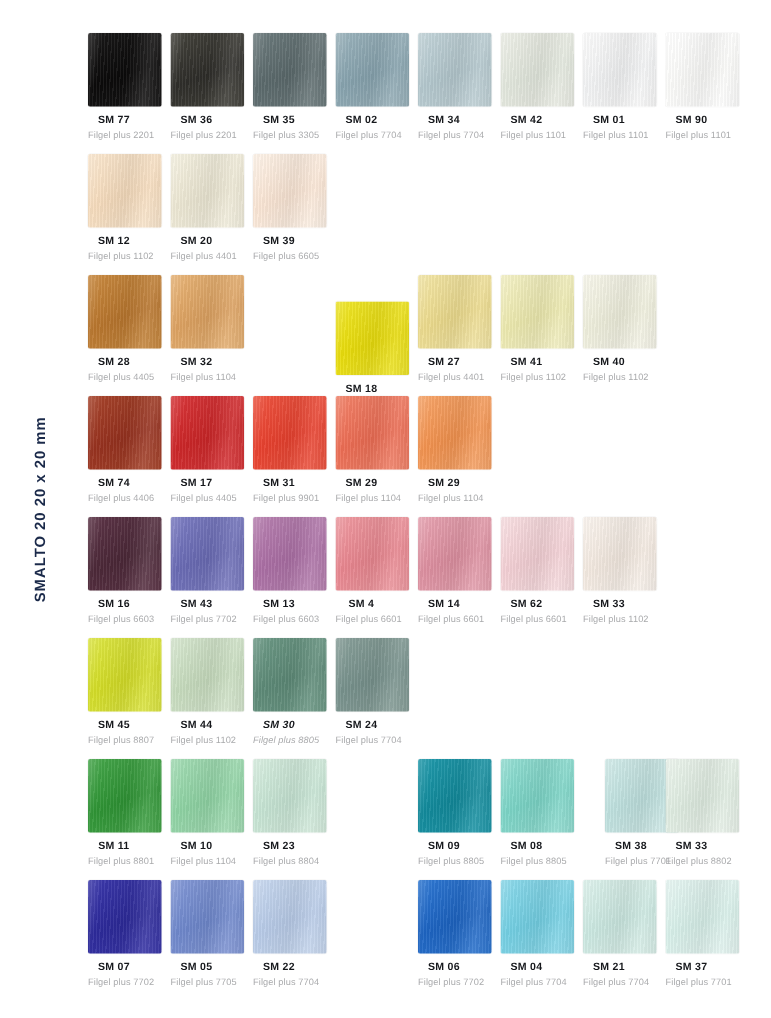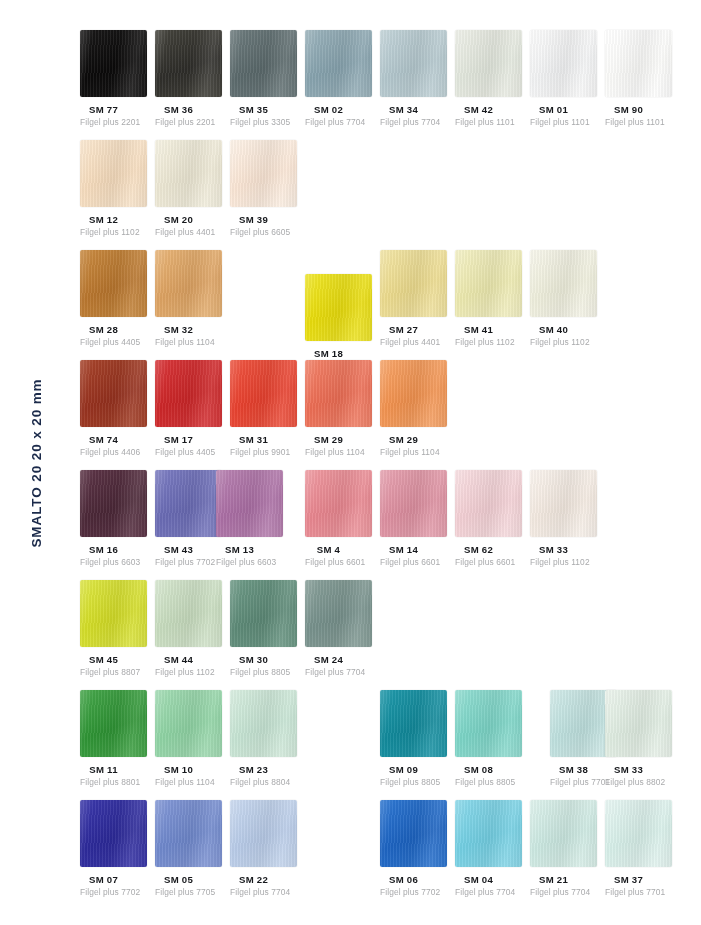--- a/index.html
+++ b/index.html
@@ -208,21 +208,21 @@
       <div class="cell" style="left: 0px; top: 0px;">
         <div class="chip" style="background: linear-gradient(100deg, rgba(255, 255, 255, 0.16) 0%, rgba(255, 255, 255, 0) 18%, rgba(0, 0, 0, 0.05) 52%, rgba(255, 255, 255, 0.1) 78%, rgba(0, 0, 0, 0.06) 100%), repeating-linear-gradient(92deg, rgba(255, 255, 255, 0.07) 0px, rgba(255, 255, 255, 0.07) 1px, rgba(0, 0, 0, 0.035) 1px, rgba(0, 0, 0, 0.035) 3px), linear-gradient(160deg, rgb(93, 53, 71) 0%, rgb(76, 40, 56) 55%, rgb(93, 53, 71) 100%);"></div>
         <div class="code">SM 16</div>
         <div class="grout">Filgel plus 6603</div>
       </div>
       <div class="cell" style="left: 75px; top: 0px;">
         <div class="chip" style="background: linear-gradient(100deg, rgba(255, 255, 255, 0.16) 0%, rgba(255, 255, 255, 0) 18%, rgba(0, 0, 0, 0.05) 52%, rgba(255, 255, 255, 0.1) 78%, rgba(0, 0, 0, 0.06) 100%), repeating-linear-gradient(92deg, rgba(255, 255, 255, 0.07) 0px, rgba(255, 255, 255, 0.07) 1px, rgba(0, 0, 0, 0.035) 1px, rgba(0, 0, 0, 0.035) 3px), linear-gradient(160deg, rgb(123, 124, 194) 0%, rgb(106, 107, 180) 55%, rgb(123, 124, 194) 100%);"></div>
         <div class="code">SM 43</div>
         <div class="grout">Filgel plus 7702</div>
       </div>
-      <div class="cell" style="left: 136px; top: 0px;">
+      <div class="cell" style="left: 150px; top: 0px;">
         <div class="chip" style="background: linear-gradient(100deg, rgba(255, 255, 255, 0.16) 0%, rgba(255, 255, 255, 0) 18%, rgba(0, 0, 0, 0.05) 52%, rgba(255, 255, 255, 0.1) 78%, rgba(0, 0, 0, 0.06) 100%), repeating-linear-gradient(92deg, rgba(255, 255, 255, 0.07) 0px, rgba(255, 255, 255, 0.07) 1px, rgba(0, 0, 0, 0.035) 1px, rgba(0, 0, 0, 0.035) 3px), linear-gradient(160deg, rgb(184, 130, 177) 0%, rgb(171, 111, 165) 55%, rgb(184, 130, 177) 100%);"></div>
         <div class="code">SM 13</div>
         <div class="grout">Filgel plus 6603</div>
       </div>
       <div class="cell" style="left: 225px; top: 0px;">
         <div class="chip" style="background: linear-gradient(100deg, rgba(255, 255, 255, 0.16) 0%, rgba(255, 255, 255, 0) 18%, rgba(0, 0, 0, 0.05) 52%, rgba(255, 255, 255, 0.1) 78%, rgba(0, 0, 0, 0.06) 100%), repeating-linear-gradient(92deg, rgba(255, 255, 255, 0.07) 0px, rgba(255, 255, 255, 0.07) 1px, rgba(0, 0, 0, 0.035) 1px, rgba(0, 0, 0, 0.035) 3px), linear-gradient(160deg, rgb(239, 154, 161) 0%, rgb(232, 134, 143) 55%, rgb(239, 154, 161) 100%);"></div>
         <div class="code">SM 4</div>
         <div class="grout">Filgel plus 6601</div>
       </div>
       <div class="cell" style="left: 300px; top: 0px;">
@@ -245,21 +245,21 @@
       <div class="cell" style="left: 0px; top: 0px;">
         <div class="chip" style="background: linear-gradient(100deg, rgba(255, 255, 255, 0.16) 0%, rgba(255, 255, 255, 0) 18%, rgba(0, 0, 0, 0.05) 52%, rgba(255, 255, 255, 0.1) 78%, rgba(0, 0, 0, 0.06) 100%), repeating-linear-gradient(92deg, rgba(255, 255, 255, 0.07) 0px, rgba(255, 255, 255, 0.07) 1px, rgba(0, 0, 0, 0.035) 1px, rgba(0, 0, 0, 0.035) 3px), linear-gradient(160deg, rgb(221, 230, 68) 0%, rgb(211, 221, 39) 55%, rgb(221, 230, 68) 100%);"></div>
         <div class="code">SM 45</div>
         <div class="grout">Filgel plus 8807</div>
       </div>
       <div class="cell" style="left: 75px; top: 0px;">
         <div class="chip" style="background: linear-gradient(100deg, rgba(255, 255, 255, 0.16) 0%, rgba(255, 255, 255, 0) 18%, rgba(0, 0, 0, 0.05) 52%, rgba(255, 255, 255, 0.1) 78%, rgba(0, 0, 0, 0.06) 100%), repeating-linear-gradient(92deg, rgba(255, 255, 255, 0.07) 0px, rgba(255, 255, 255, 0.07) 1px, rgba(0, 0, 0, 0.035) 1px, rgba(0, 0, 0, 0.035) 3px), linear-gradient(160deg, rgb(213, 230, 206) 0%, rgb(199, 220, 190) 55%, rgb(213, 230, 206) 100%);"></div>
         <div class="code">SM 44</div>
         <div class="grout">Filgel plus 1102</div>
       </div>
-      <div class="cell" style="left: 150px; top: 0px;">
+      <div class="cell" style="left: 150px; top: 0px; font-style: italic;">
         <div class="chip" style="background: linear-gradient(100deg, rgba(255, 255, 255, 0.16) 0%, rgba(255, 255, 255, 0) 18%, rgba(0, 0, 0, 0.05) 52%, rgba(255, 255, 255, 0.1) 78%, rgba(0, 0, 0, 0.06) 100%), repeating-linear-gradient(92deg, rgba(255, 255, 255, 0.07) 0px, rgba(255, 255, 255, 0.07) 1px, rgba(0, 0, 0, 0.035) 1px, rgba(0, 0, 0, 0.035) 3px), linear-gradient(160deg, rgb(110, 154, 135) 0%, rgb(93, 138, 119) 55%, rgb(110, 154, 135) 100%);"></div>
         <div class="code">SM 30</div>
         <div class="grout">Filgel plus 8805</div>
       </div>
       <div class="cell" style="left: 225px; top: 0px;">
         <div class="chip" style="background: linear-gradient(100deg, rgba(255, 255, 255, 0.16) 0%, rgba(255, 255, 255, 0) 18%, rgba(0, 0, 0, 0.05) 52%, rgba(255, 255, 255, 0.1) 78%, rgba(0, 0, 0, 0.06) 100%), repeating-linear-gradient(92deg, rgba(255, 255, 255, 0.07) 0px, rgba(255, 255, 255, 0.07) 1px, rgba(0, 0, 0, 0.035) 1px, rgba(0, 0, 0, 0.035) 3px), linear-gradient(160deg, rgb(137, 160, 154) 0%, rgb(119, 145, 140) 55%, rgb(137, 160, 154) 100%);"></div>
         <div class="code">SM 24</div>
         <div class="grout">Filgel plus 7704</div>
       </div>
     </div>

